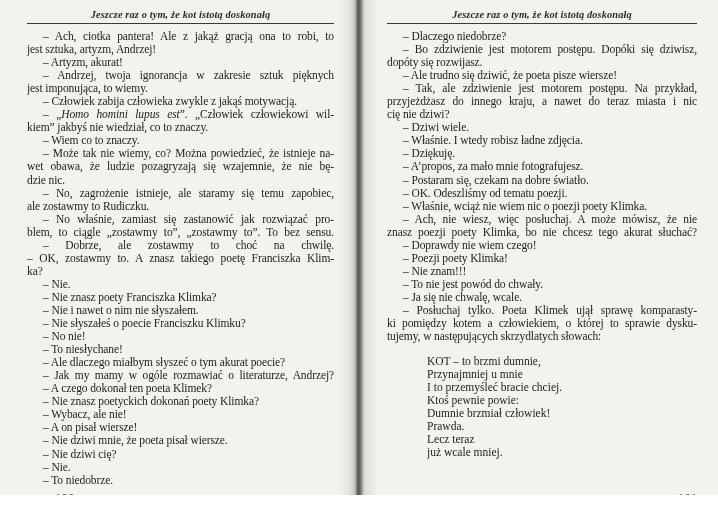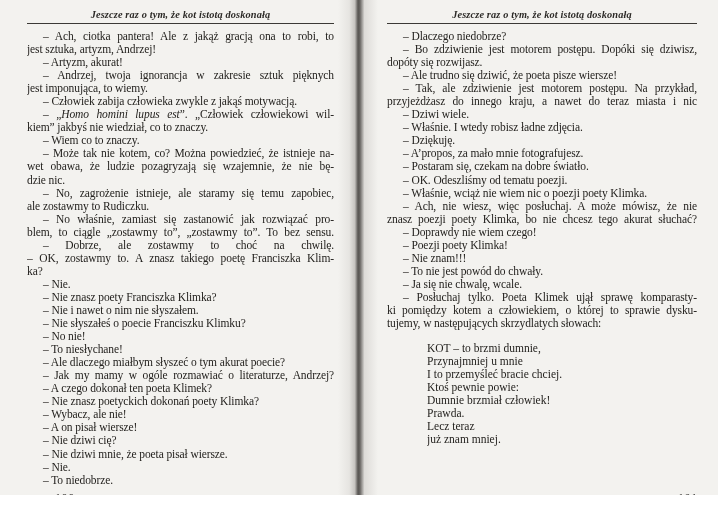--- a/index.html
+++ b/index.html
@@ -78,21 +78,21 @@
     <div class="pagebody">
         <div class="line ind just">– Ach, ciotka pantera! Ale z jakąż gracją ona to robi, to</div>
         <div class="line nw">jest sztuka, artyzm, Andrzej!</div>
         <div class="line ind nw">– Artyzm, akurat!</div>
         <div class="line ind just">– Andrzej, twoja ignorancja w zakresie sztuk pięknych</div>
         <div class="line nw">jest imponująca, to wiemy.</div>
         <div class="line ind nw">– Człowiek zabija człowieka zwykle z jakąś motywacją.</div>
         <div class="line ind just"><span>– „</span><span class="it">Homo homini lupus est</span><span>”. „Człowiek człowiekowi wil-</span></div>
         <div class="line nw">kiem” jakbyś nie wiedział, co to znaczy.</div>
         <div class="line ind nw">– Wiem co to znaczy.</div>
-        <div class="line ind just">– Może tak nie kotem, co? Można powiedzieć, że istnieje na-</div>
+        <div class="line ind just">– Może tak nie wiemy, co? Można powiedzieć, że istnieje na-</div>
         <div class="line just">wet obawa, że ludzie pozagryzają się wzajemnie, że nie bę-</div>
         <div class="line nw">dzie nic.</div>
         <div class="line ind just">– No, zagrożenie istnieje, ale staramy się temu zapobiec,</div>
         <div class="line nw">ale zostawmy to Rudiczku.</div>
         <div class="line ind just">– No właśnie, zamiast się zastanowić jak rozwiązać pro-</div>
         <div class="line just">blem, to ciągle „zostawmy to”, „zostawmy to”. To bez sensu.</div>
         <div class="line ind just">– Dobrze, ale zostawmy to choć na chwilę.</div>
         <div class="line just">– OK, zostawmy to. A znasz takiego poetę Franciszka Klim-</div>
         <div class="line nw">ka?</div>
         <div class="line ind nw">– Nie.</div>
@@ -100,38 +100,39 @@
         <div class="line ind nw">– Nie i nawet o nim nie słyszałem.</div>
         <div class="line ind nw">– Nie słyszałeś o poecie Franciszku Klimku?</div>
         <div class="line ind nw">– No nie!</div>
         <div class="line ind nw">– To niesłychane!</div>
         <div class="line ind nw">– Ale dlaczego miałbym słyszeć o tym akurat poecie?</div>
         <div class="line ind just">– Jak my mamy w ogóle rozmawiać o literaturze, Andrzej?</div>
         <div class="line ind nw">– A czego dokonał ten poeta Klimek?</div>
         <div class="line ind nw">– Nie znasz poetyckich dokonań poety Klimka?</div>
         <div class="line ind nw">– Wybacz, ale nie!</div>
         <div class="line ind nw">– A on pisał wiersze!</div>
+        <div class="line ind nw">– Nie dziwi mnie, że poeta pisał wiersze.</div>
         <div class="line ind nw">– Nie dziwi cię?</div>
-        <div class="line ind nw">– Nie dziwi mnie, że poeta pisał wiersze.</div>
         <div class="line ind nw">– Nie.</div>
         <div class="line ind nw">– To niedobrze.</div>
       </div>
     <div class="pagenum pn-left">100</div>
   </div>
 
   <div class="page right">
     <div class="running-header">Jeszcze raz o tym, że kot istotą doskonałą</div>
     <div class="pagebody">
       <div>
           <div class="line ind nw">– Dlaczego niedobrze?</div>
           <div class="line ind just">– Bo zdziwienie jest motorem postępu. Dopóki się dziwisz,</div>
           <div class="line nw">dopóty się rozwijasz.</div>
           <div class="line ind nw">– Ale trudno się dziwić, że poeta pisze wiersze!</div>
           <div class="line ind just">– Tak, ale zdziwienie jest motorem postępu. Na przykład,</div>
           <div class="line just">przyjeżdżasz do innego kraju, a nawet do teraz miasta i nic</div>
+          <div class="line nw">cię nie dziwi?</div>
           <div class="line ind nw">– Dziwi wiele.</div>
           <div class="line ind nw">– Właśnie. I wtedy robisz ładne zdjęcia.</div>
           <div class="line ind nw">– Dziękuję.</div>
           <div class="line ind nw">– A’propos, za mało mnie fotografujesz.</div>
           <div class="line ind nw">– Postaram się, czekam na dobre światło.</div>
           <div class="line ind nw">– OK. Odeszliśmy od tematu poezji.</div>
           <div class="line ind nw">– Właśnie, wciąż nie wiem nic o poezji poety Klimka.</div>
           <div class="line ind just">– Ach, nie wiesz, więc posłuchaj. A może mówisz, że nie</div>
           <div class="line just">znasz poezji poety Klimka, bo nie chcesz tego akurat słuchać?</div>
           <div class="line ind nw">– Doprawdy nie wiem czego!</div>
@@ -144,19 +145,19 @@
           <div class="line nw">tujemy, w następujących skrzydlatych słowach:</div>
         </div>
       <div class="poem">
           <div class="line nw">KOT – to brzmi dumnie,</div>
           <div class="line nw">Przynajmniej u mnie</div>
           <div class="line nw">I to przemyśleć bracie chciej.</div>
           <div class="line nw">Ktoś pewnie powie:</div>
           <div class="line nw">Dumnie brzmiał człowiek!</div>
           <div class="line nw">Prawda.</div>
           <div class="line nw">Lecz teraz</div>
-          <div class="line nw">już znam mniej.</div>
+          <div class="line nw">już wcale mniej.</div>
         </div>
     </div>
     <div class="pagenum pn-right">101</div>
   </div>
 
 </div>
 
 </body></html>

